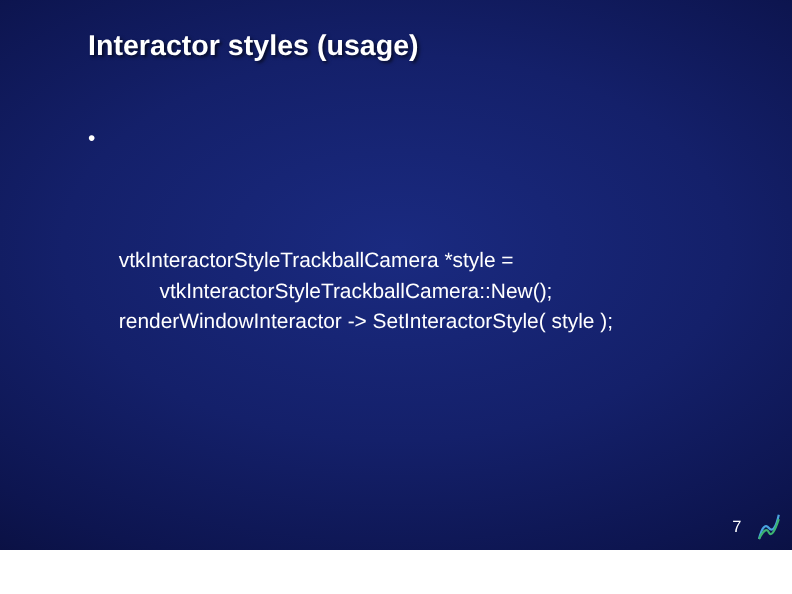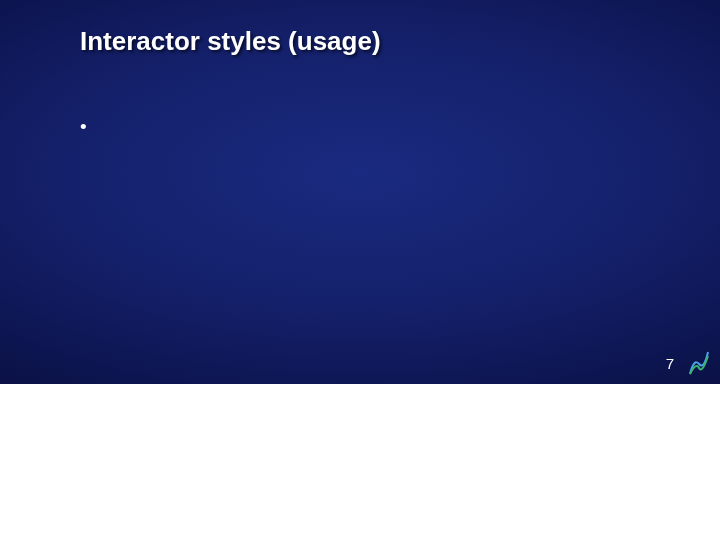--- a/index.html
+++ b/index.html
@@ -6,21 +6,21 @@
     margin: 0;
     padding: 0;
     width: 720px;
     height: 540px;
     overflow: hidden;
     font-family: Arial, Helvetica, sans-serif;
   }
   .slide {
     position: relative;
     width: 720px;
-    height: 384px;
+    height: 500px;
     background: radial-gradient(ellipse 120% 100% at 50% 45%,
                 #1a2a80 0%,
                 #14206a 35%,
                 #0d1550 60%,
                 #060a30 85%,
                 #020418 100%);
     color: #ffffff;
     box-sizing: border-box;
   }
   .title {
@@ -81,20 +81,23 @@
 <body>
 
 <div class="slide">
 
   <div class="title">Interactor styles (usage)</div>
 
   <div class="bullet-row">
     <div class="bullet-dot">•</div>
   </div>
 
+  <div class="code-block"><span>vtkInteractorStyleTrackballCamera *style =</span>
+<span>       vtkInteractorStyleTrackballCamera::New();</span>
+<span>renderWindowInteractor -&gt; SetInteractorStyle( style );</span></div>
 
   <div class="page-number">7</div>
 
   <div class="corner-logo">
     <svg viewBox="0 0 30 30" width="30" height="30">
       <path d="M6 26 Q10 10 15 16 Q20 22 24 4" stroke="#4aa3e0" stroke-width="2" fill="none"></path>
       <path d="M6 26 Q12 14 15 20 Q18 26 24 8" stroke="#3cb371" stroke-width="2" fill="none"></path>
       <rect x="2" y="2" width="26" height="26" fill="none" stroke="#88aadd" stroke-width="0"></rect>
     </svg>
   </div>

